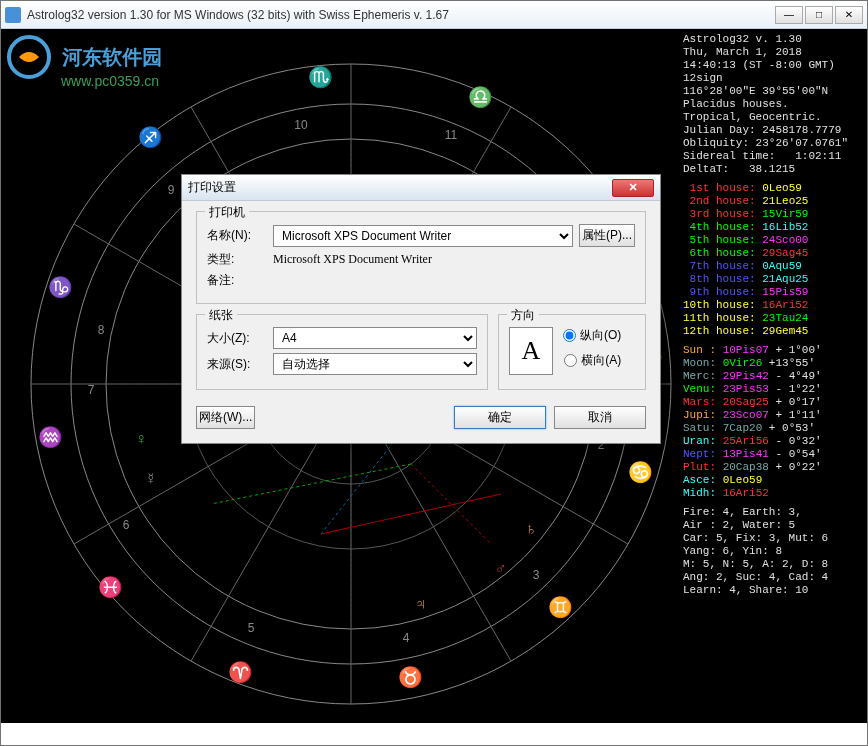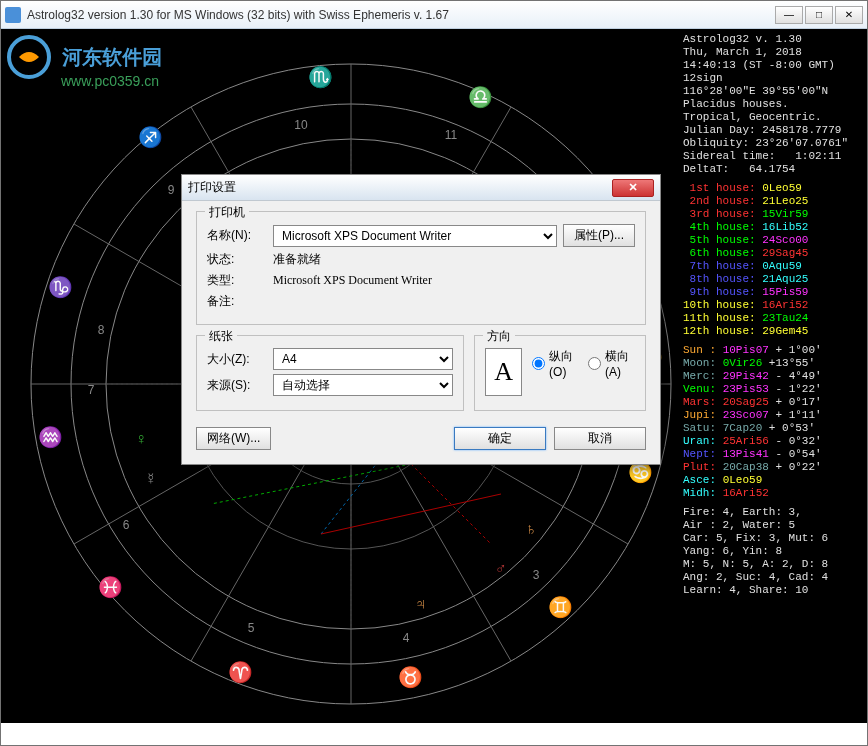--- a/index.html
+++ b/index.html
@@ -41,28 +41,28 @@
     .dialog-titlebar { height: 26px; background: linear-gradient(to bottom, #fff, #d8e4f0); display: flex; align-items: center; padding: 0 6px; border-bottom: 1px solid #c0c8d0; }
     .dialog-title { flex: 1; font-size: 12px; }
     .dialog-close { width: 42px; height: 18px; background: linear-gradient(#e77,#c33); border: 1px solid #a22; display: flex; align-items: center; justify-content: center; color: #fff; font-weight: bold; font-size: 11px; cursor: pointer; border-radius: 2px; }
     .dialog-body { padding: 10px 14px; }
     .fieldset { border: 1px solid #c0c0c0; padding: 8px 10px 10px; margin-bottom: 10px; position: relative; }
     .fieldset-legend { position: absolute; top: -8px; left: 8px; background: #f0f0f0; padding: 0 4px; font-size: 12px; }
     .form-row { display: flex; align-items: center; margin: 4px 0; gap: 6px; }
     .form-label { width: 60px; font-size: 12px; }
     .form-select { flex: 1; height: 22px; border: 1px solid #888; background: #fff; font-size: 12px; padding: 0 4px; }
     .form-static { flex: 1; font-size: 12px; font-family: SimSun; }
-    .form-btn { padding: 2px 10px; border: 1px solid #888; background: linear-gradient(#fff,#e0e0e0); font-size: 12px; cursor: pointer; }
+    .form-btn { padding: 2px 2px; border: 1px solid #888; background: linear-gradient(#fff,#e0e0e0); font-size: 12px; cursor: pointer; }
     .form-btn.primary { border: 1px solid #3a7ac0; box-shadow: 0 0 2px #6ab0ff; }
     .paper-orient-row { display: flex; gap: 10px; }
     .paper-col { flex: 1; }
-    .orient-col { width: 172px; }
+    .orient-col { width: 148px; }
     .orient-content { display: flex; gap: 10px; align-items: flex-start; padding-top: 4px; }
     .orient-icon { width: 44px; height: 48px; border: 1px solid #888; background: #fff; display: flex; align-items: center; justify-content: center; font-size: 26px; font-family: serif; }
-    .radio-group { display: flex; gap: 8px; align-items: flex-end; }
+    .radio-group { display: flex; flex-direction: column; gap: 8px; align-items: flex-end; }
     .radio-item { display: flex; align-items: center; gap: 4px; font-size: 12px; }
     .dialog-footer { display: flex; justify-content: space-between; padding: 6px 0 4px; }
     .footer-right { display: flex; gap: 8px; }
     .footer-right .form-btn { width: 92px; text-align: center; }
   </style>
 </head>
 <body>
 
 <div class="window-frame">
   <div class="titlebar">
@@ -156,21 +156,21 @@
           <div class="side-line c-white">Astrolog32 v. 1.30</div>
           <div class="side-line c-white">Thu, March 1, 2018</div>
           <div class="side-line c-white">14:40:13 (ST -8:00 GMT)</div>
           <div class="side-line c-white">12sign</div>
           <div class="side-line c-white">116°28'00"E 39°55'00"N</div>
           <div class="side-line c-white">Placidus houses.</div>
           <div class="side-line c-white">Tropical, Geocentric.</div>
           <div class="side-line c-white">Julian Day: 2458178.7779</div>
           <div class="side-line c-white">Obliquity: 23°26'07.0761"</div>
           <div class="side-line c-white">Sidereal time:   1:02:11</div>
-          <div class="side-line c-white">DeltaT:   64.1754</div>
+          <div class="side-line c-white">DeltaT:   38.1215</div>
         </div>
       <div style="height:6px"></div>
       <div id="sidebar-houses">
           <div class="side-line"><span class="c-red"> 1st house:</span> <span class="c-yellow">0Leo59</span></div>
           <div class="side-line"><span class="c-red"> 2nd house:</span> <span class="c-yellow">21Leo25</span></div>
           <div class="side-line"><span class="c-red"> 3rd house:</span> <span class="c-green">15Vir59</span></div>
           <div class="side-line"><span class="c-green"> 4th house:</span> <span class="c-cyan">16Lib52</span></div>
           <div class="side-line"><span class="c-green"> 5th house:</span> <span class="c-magenta">24Sco00</span></div>
           <div class="side-line"><span class="c-green"> 6th house:</span> <span class="c-red">29Sag45</span></div>
           <div class="side-line"><span class="c-blue"> 7th house:</span> <span class="c-cyan">0Aqu59</span></div>
@@ -212,24 +212,20 @@
         <span class="dialog-title">打印设置</span>
         <div class="dialog-close">✕</div>
       </div>
       <div class="dialog-body">
         <div class="fieldset">
           <div class="fieldset-legend">打印机</div>
           <div class="form-row">
             <span class="form-label">名称(N):</span>
             <select class="form-select"><option>Microsoft XPS Document Writer</option></select>
             <button class="form-btn">属性(P)...</button>
-          </div>
-          <div class="form-row">
-            <span class="form-label">状态:</span>
-            <span class="form-static">准备就绪</span>
           </div>
           <div class="form-row">
             <span class="form-label">类型:</span>
             <span class="form-static">Microsoft XPS Document Writer</span>
           </div>
           <div class="form-row">
             <span class="form-label">备注:</span>
             <span class="form-static"></span>
           </div>
         </div>

